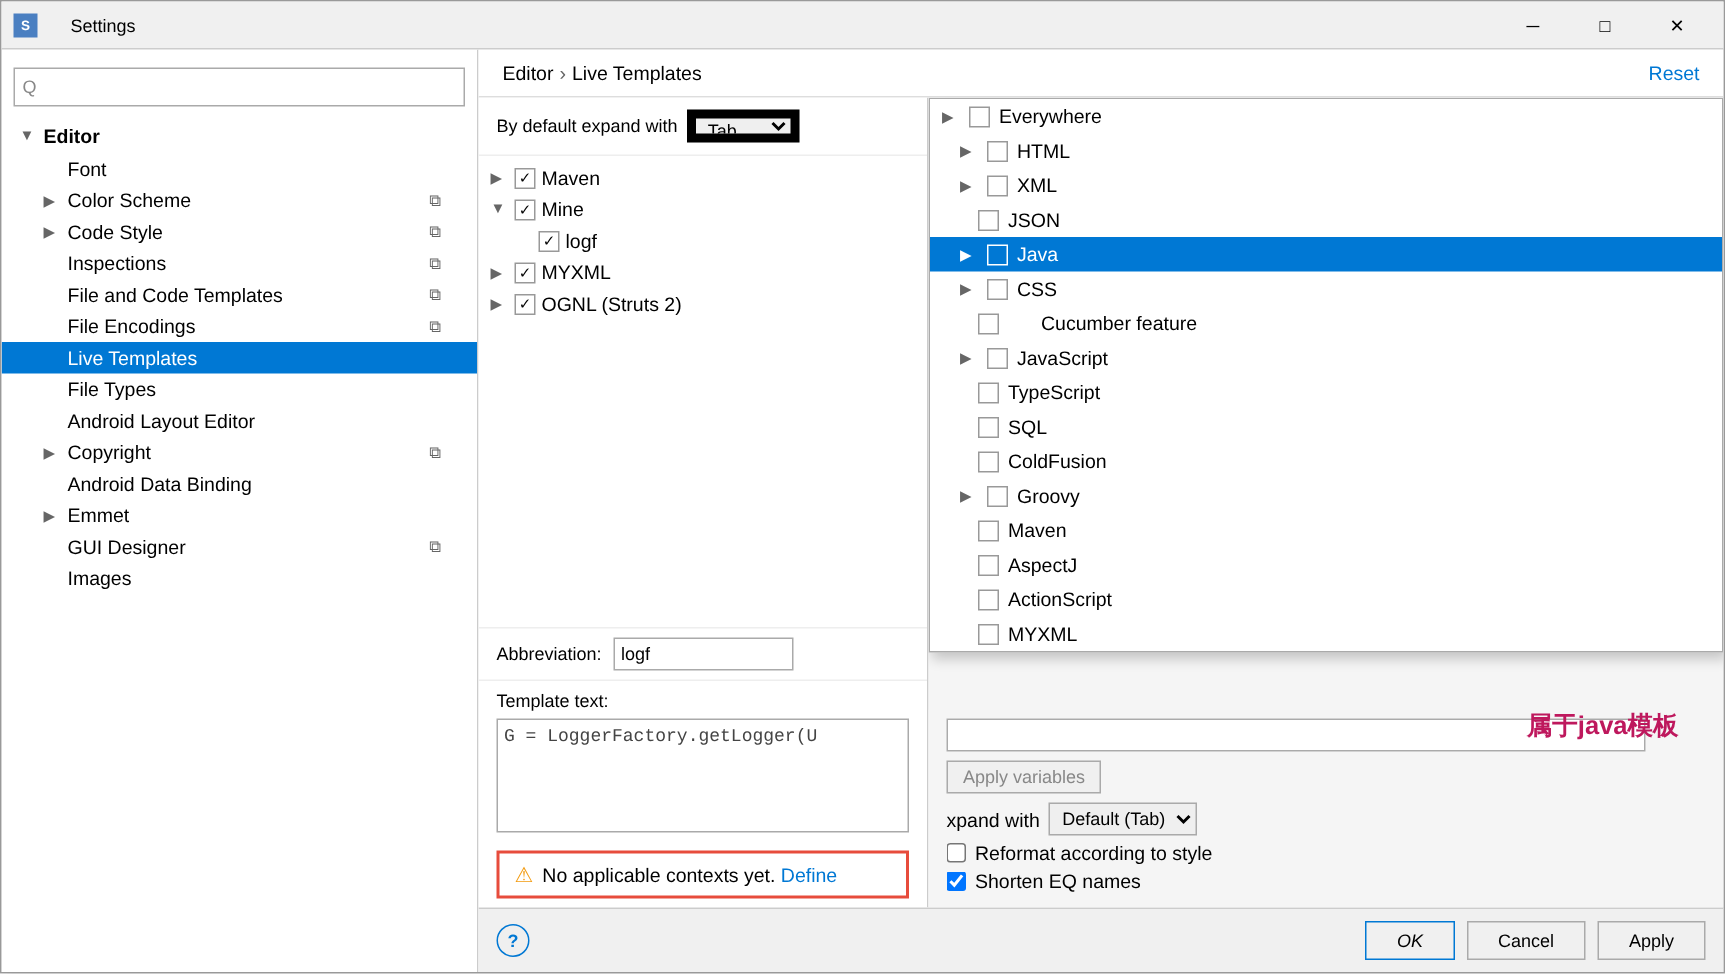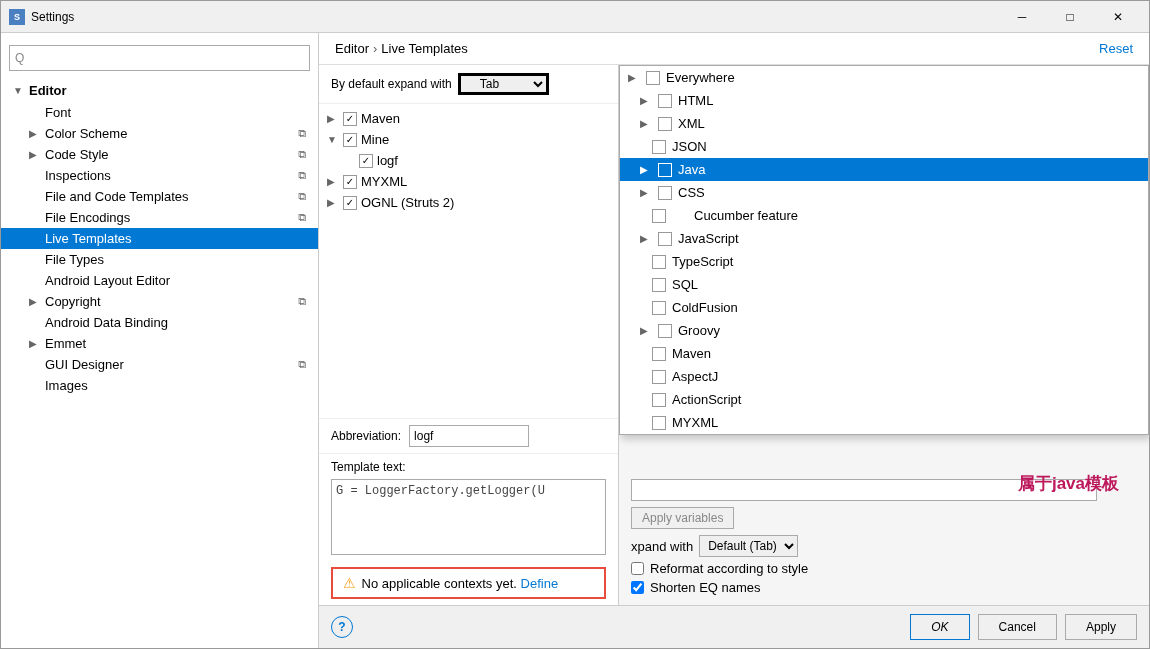--- a/index.html
+++ b/index.html
@@ -2,32 +2,32 @@
 <html><head>
   <meta charset="utf-8">
   <style>
     * { box-sizing: border-box; margin: 0; padding: 0; font-family: 'Segoe UI', Arial, sans-serif; font-size: 13px; }
     body { background: #f0f0f0; display: flex; justify-content: center; align-items: center; width: 1150px; height: 649px; overflow: hidden; }
     
     .window { width: 1150px; height: 649px; background: #f0f0f0; display: flex; flex-direction: column; border: 1px solid #999; box-shadow: 2px 2px 8px rgba(0,0,0,0.3); }
     
     .titlebar { background: #f0f0f0; height: 32px; display: flex; align-items: center; padding: 0 8px; border-bottom: 1px solid #ccc; flex-shrink: 0; }
     .titlebar-icon { width: 16px; height: 16px; margin-right: 6px; background: #4a7fc1; display: flex; align-items: center; justify-content: center; }
-    .titlebar-title { flex: 1; font-size: 12px; color: #000; }
+    .titlebar-title { flex: 1; font-size: 12px; color: #000; margin-left: 16px; }
     .titlebar-controls { display: flex; gap: 2px; }
     .titlebar-btn { width: 46px; height: 32px; display: flex; align-items: center; justify-content: center; cursor: pointer; font-size: 12px; color: #000; border: none; background: transparent; }
     
     .content { display: flex; flex: 1; overflow: hidden; }
     
     
     .sidebar { width: 318px; background: #fff; border-right: 1px solid #ccc; display: flex; flex-direction: column; flex-shrink: 0; padding: 8px 0; overflow-y: auto; }
     .search-box { margin: 4px 8px 8px; position: relative; }
     .search-box input { width: 100%; height: 26px; border: 1px solid #aaa; padding: 0 8px 0 24px; font-size: 12px; }
     .search-icon { position: absolute; left: 6px; top: 50%; transform: translateY(-50%); color: #888; font-size: 12px; }
-    .sidebar-item { padding: 3px 12px; cursor: pointer; display: flex; align-items: center; gap: 4px; color: #000; }
+    .sidebar-item { padding: 3px 24px; cursor: pointer; display: flex; align-items: center; gap: 4px; color: #000; }
     .sidebar-item.selected { background: #0078d4; color: white; }
     .sidebar-item.bold { font-weight: bold; font-size: 13px; padding: 4px 12px; }
     .sidebar-item.indent1 { padding-left: 28px; }
     .expand-arrow { font-size: 10px; color: #666; width: 12px; flex-shrink: 0; }
     .sidebar-item.selected .expand-arrow { color: white; }
     .sidebar-copy-icon { margin-left: auto; color: #666; font-size: 11px; }
     
     
     .main { flex: 1; display: flex; flex-direction: column; background: #f5f5f5; overflow: hidden; }
     
@@ -35,21 +35,21 @@
     .breadcrumb { font-size: 13px; color: #000; display: flex; align-items: center; gap: 4px; }
     .breadcrumb-sep { color: #666; }
     .breadcrumb-current { font-weight: normal; }
     .reset-btn { color: #0078d4; cursor: pointer; font-size: 13px; border: none; background: transparent; }
     
     .main-body { flex: 1; display: flex; overflow: hidden; position: relative; }
     
     .templates-panel { width: 300px; border-right: 1px solid #ccc; background: #fff; display: flex; flex-direction: column; flex-shrink: 0; overflow: hidden; }
     .expand-by-row { padding: 8px 12px; border-bottom: 1px solid #eee; display: flex; align-items: center; gap: 6px; flex-shrink: 0; }
     .expand-by-row label { font-size: 12px; }
-    .expand-by-row select { height: 22px; border: 3px solid #000000; font-size: 12px; padding: 0 15px; }
+    .expand-by-row select { height: 22px; border: 6px solid #000000; font-size: 12px; padding: 0 4px; }
     
     .tree-list { flex: 1; overflow-y: auto; padding: 4px 0; }
     .tree-item { display: flex; align-items: center; gap: 4px; padding: 3px 8px; cursor: pointer; }
     .tree-item .arrow { font-size: 10px; color: #666; width: 12px; }
     .tree-item .arrow.open { }
     .tree-checkbox { width: 14px; height: 14px; border: 1px solid #999; display: inline-flex; align-items: center; justify-content: center; flex-shrink: 0; background: white; }
     .tree-checkbox.checked::after { content: '✓'; font-size: 10px; color: #000; }
     .tree-item-indent { padding-left: 24px; }
     
     .abbr-row { padding: 6px 12px; display: flex; align-items: center; gap: 8px; border-top: 1px solid #eee; flex-shrink: 0; }

